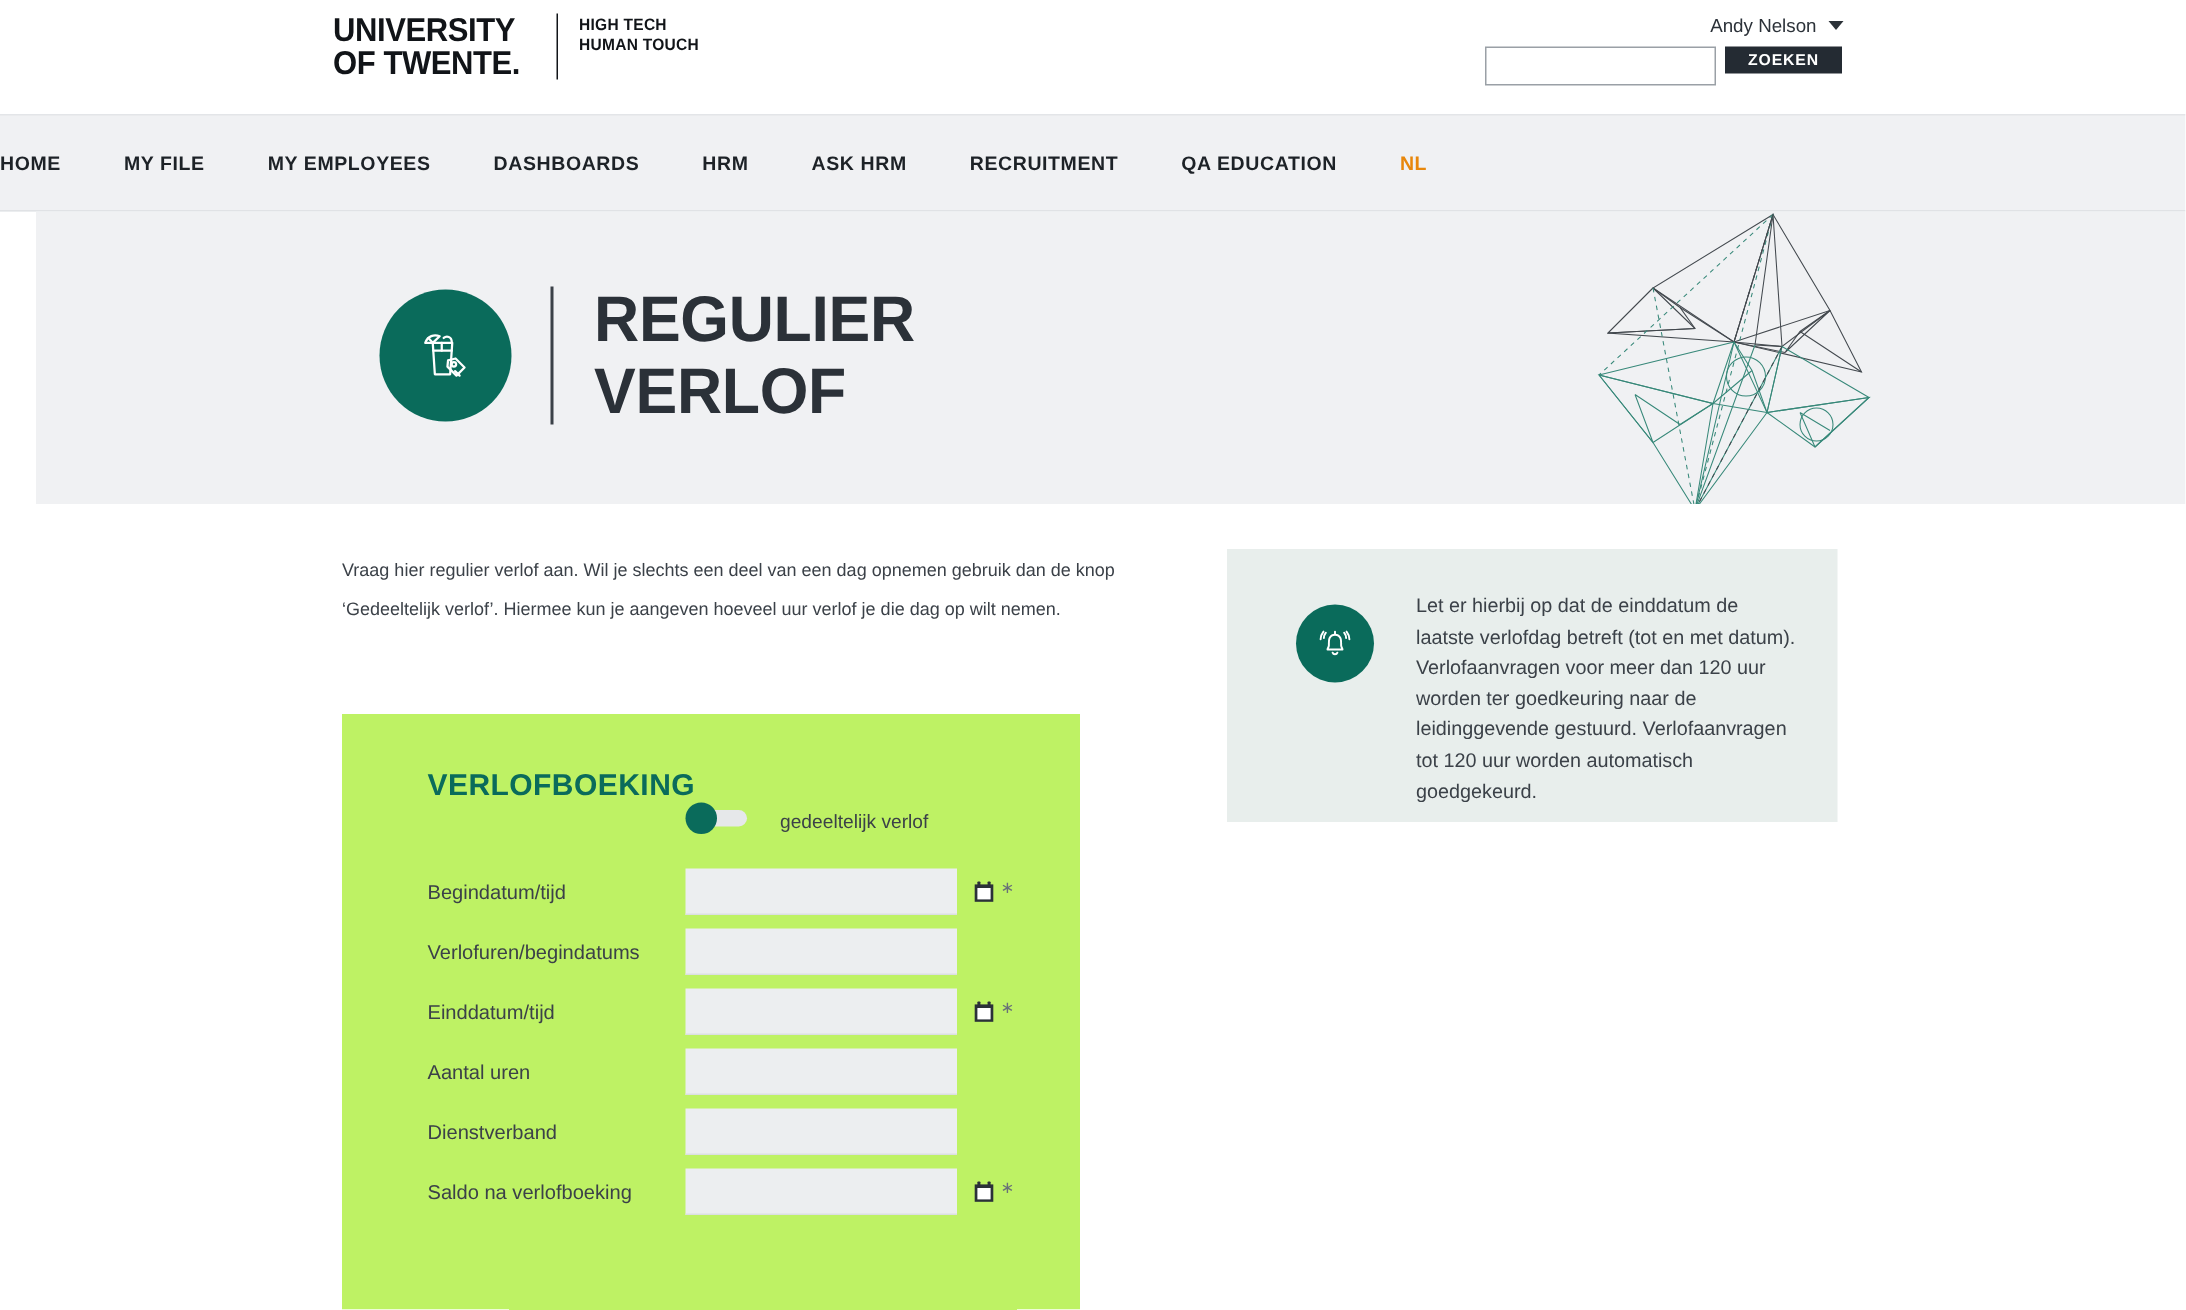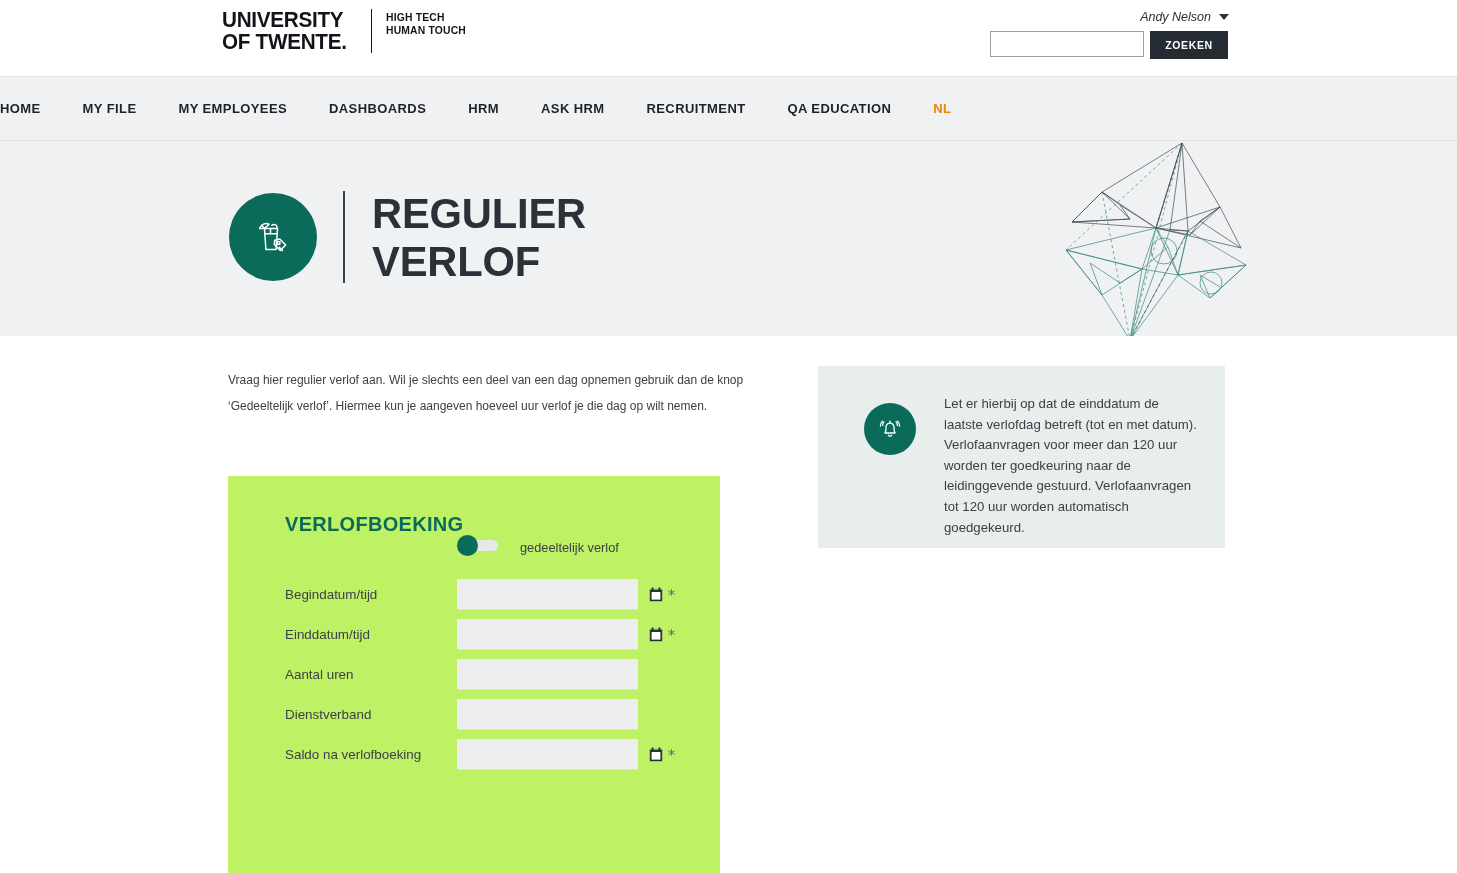--- a/index.html
+++ b/index.html
@@ -56,21 +56,20 @@
 
   .user-menu {
     position: absolute;
     right: 228px; top: 10px;
     font-size: 12.5px;
     color: #2b3138;
     display: flex;
     align-items: center;
     gap: 8px;
     cursor: pointer;
-    font-style: italic;
   }
   .caret-down {
     width: 0; height: 0;
     border-left: 5px solid transparent;
     border-right: 5px solid transparent;
     border-top: 6px solid #2b3138;
   }
 
   .search-row {
     position: absolute;
@@ -85,21 +84,21 @@
     background: #fff;
     outline: none;
     font-size: 12px;
     padding: 0 6px;
     font-family: "Liberation Sans", sans-serif;
     color: #2b3138;
   }
   .search-btn {
     margin-left: 6px;
     width: 78px;
-    height: 28px;
+    height: 18px;
     background: #242b33;
     color: #ffffff;
     border: none;
     font-family: "Liberation Sans Narrow", "Liberation Sans", sans-serif;
     font-weight: bold;
     font-size: 10.5px;
     letter-spacing: 0.6px;
     cursor: pointer;
   }
 
@@ -123,20 +122,21 @@
     white-space: nowrap;
   }
   .nav-item.lang { color: #e8870b; margin-right: 0; }
 
   
   .hero {
     position: relative;
     height: 195px;
     background: #f0f1f3;
     overflow: hidden;
+    margin-left: 24px;
   }
   .hero-inner {
     position: absolute;
     left: 229px; top: 48px;
     display: flex;
     align-items: center;
   }
   .hero-circle {
     width: 88px; height: 88px;
     border-radius: 50%;
@@ -452,20 +452,24 @@
           <svg class="cal-icon" width="14" height="15" viewBox="0 0 14 15">
             <rect x="0.8" y="2.6" width="12.4" height="11.6" fill="#2b3138"></rect>
             <rect x="2.6" y="5.0" width="8.8" height="7.6" fill="#ffffff"></rect>
             <rect x="2.6" y="0.6" width="2.0" height="3.2" rx="0.6" fill="#2b3138"></rect>
             <rect x="9.4" y="0.6" width="2.0" height="3.2" rx="0.6" fill="#2b3138"></rect>
           </svg>
           <span class="req-star">∗</span>
         </div>
       </div>
 
+      <div class="field">
+        <div class="field-label">Verlofuren/begindatums</div>
+        <input class="field-input" type="text" value="" style="">
+      </div>
 
       <div class="field">
         <div class="field-label">Einddatum/tijd</div>
         <input class="field-input" type="text" value="" style="">
         <div class="field-adorn">
           <svg class="cal-icon" width="14" height="15" viewBox="0 0 14 15">
             <rect x="0.8" y="2.6" width="12.4" height="11.6" fill="#2b3138"></rect>
             <rect x="2.6" y="5.0" width="8.8" height="7.6" fill="#ffffff"></rect>
             <rect x="2.6" y="0.6" width="2.0" height="3.2" rx="0.6" fill="#2b3138"></rect>
             <rect x="9.4" y="0.6" width="2.0" height="3.2" rx="0.6" fill="#2b3138"></rect>

